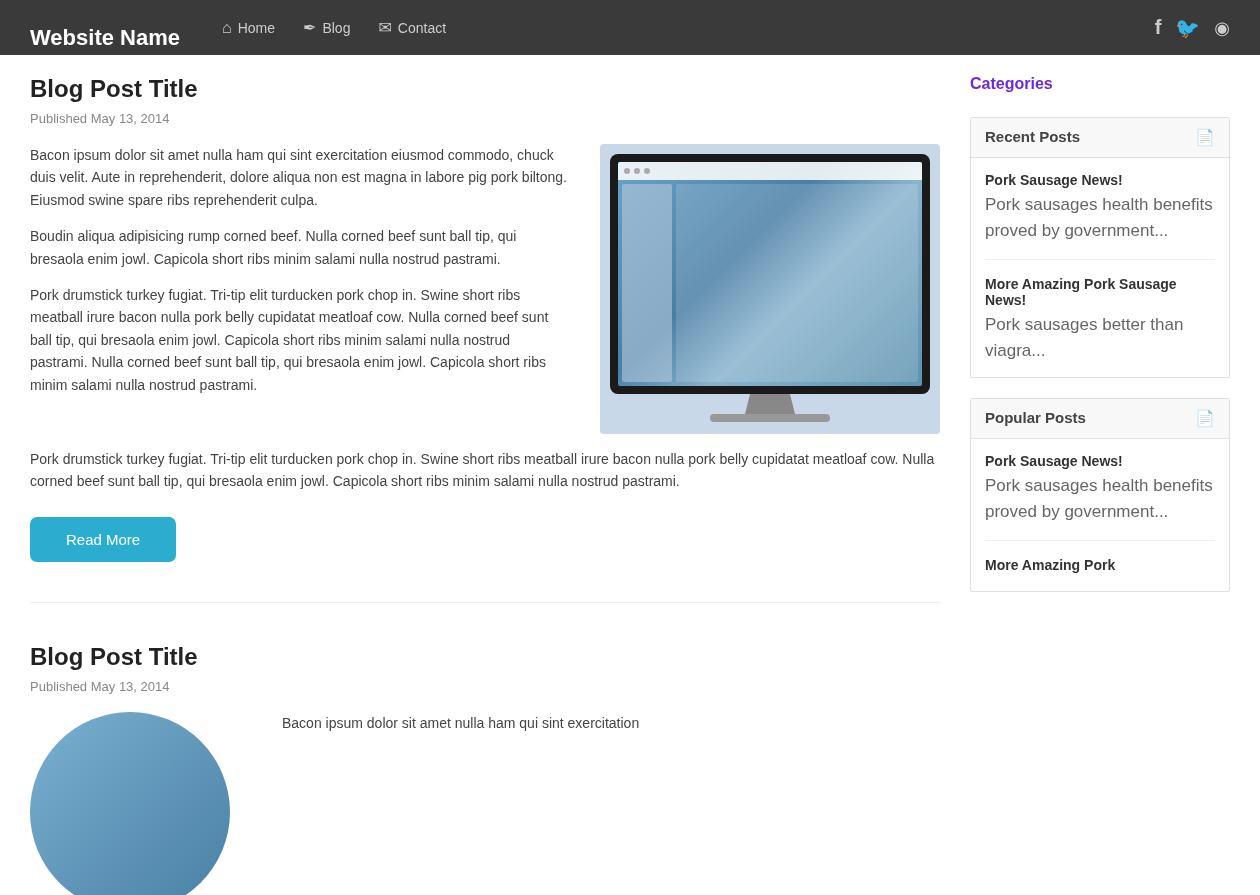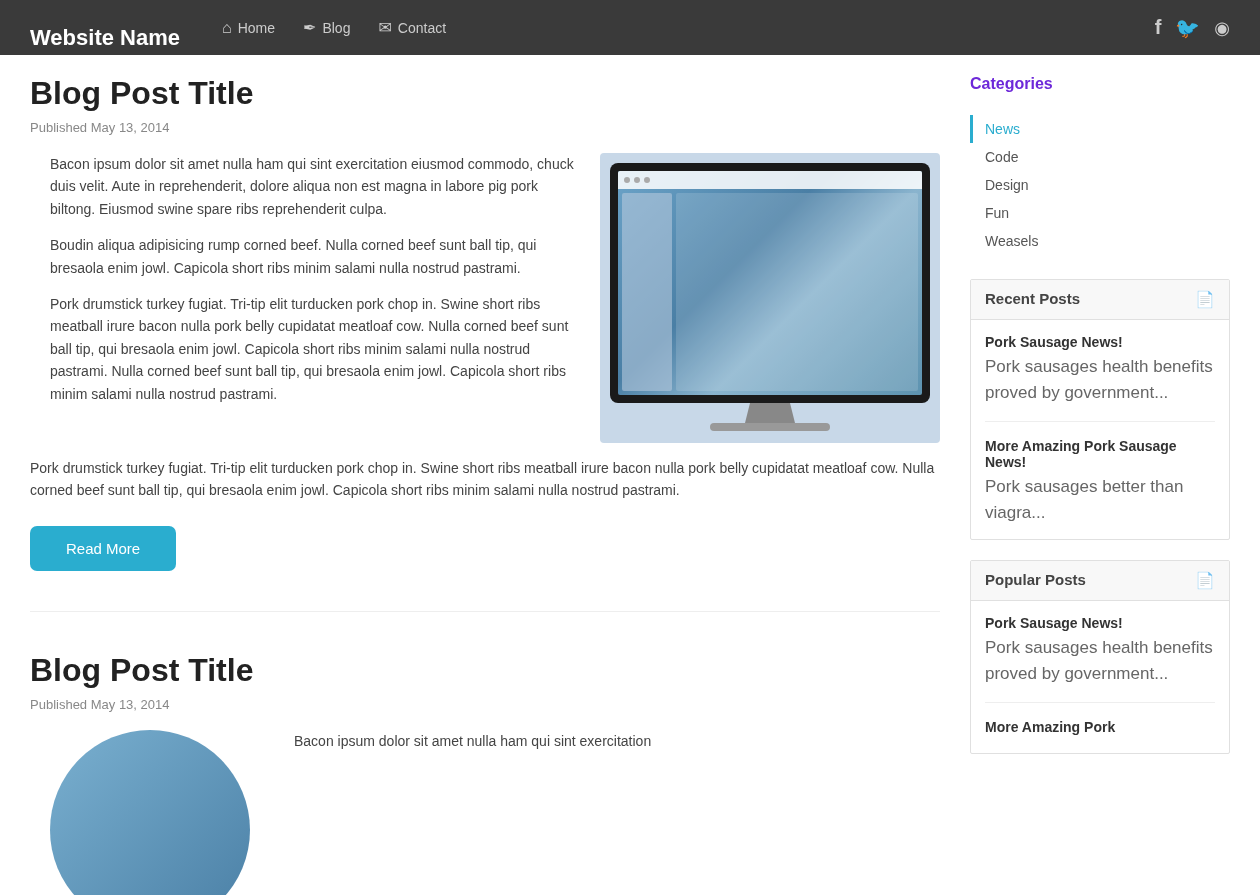--- a/index.html
+++ b/index.html
@@ -67,35 +67,34 @@
       flex-shrink: 0;
     }
 
     
     .blog-post {
       margin-bottom: 40px;
       padding-bottom: 40px;
       border-bottom: 1px solid #eee;
     }
     .post-title {
-      font-size: 32px;
+      font-size: 24px;
       font-weight: bold;
       color: #222;
       margin-bottom: 8px;
     }
     .post-date {
       color: #888;
       font-size: 13px;
       margin-bottom: 18px;
     }
     .post-content-area {
       display: flex;
-      gap: 24px;
+      gap: 32px;
       margin-bottom: 14px;
-      margin-left: 20px;
     }
     .post-text {
       flex: 1;
     }
     .post-text p {
       margin-bottom: 14px;
       line-height: 1.6;
       color: #444;
     }
     .post-image-container {
@@ -348,27 +347,20 @@
         </div>
       </div>
     </article>
 
   </main>
 
   <aside id="sidebar">
 
     <div class="sidebar-section">
       <div class="sidebar-section-title">Categories</div>
-      <ul class="categories-list">
-        <li class="active">News</li>
-        <li>Code</li>
-        <li>Design</li>
-        <li>Fun</li>
-        <li>Weasels</li>
-      </ul>
     </div>
 
     <div class="sidebar-widget">
       <div class="widget-header">
         <span class="widget-header-title">Recent Posts</span>
         <span class="widget-header-icon">📄</span>
       </div>
       <div class="widget-body">
         <div class="recent-post-item">
           <div class="recent-post-title">Pork Sausage News!</div>

